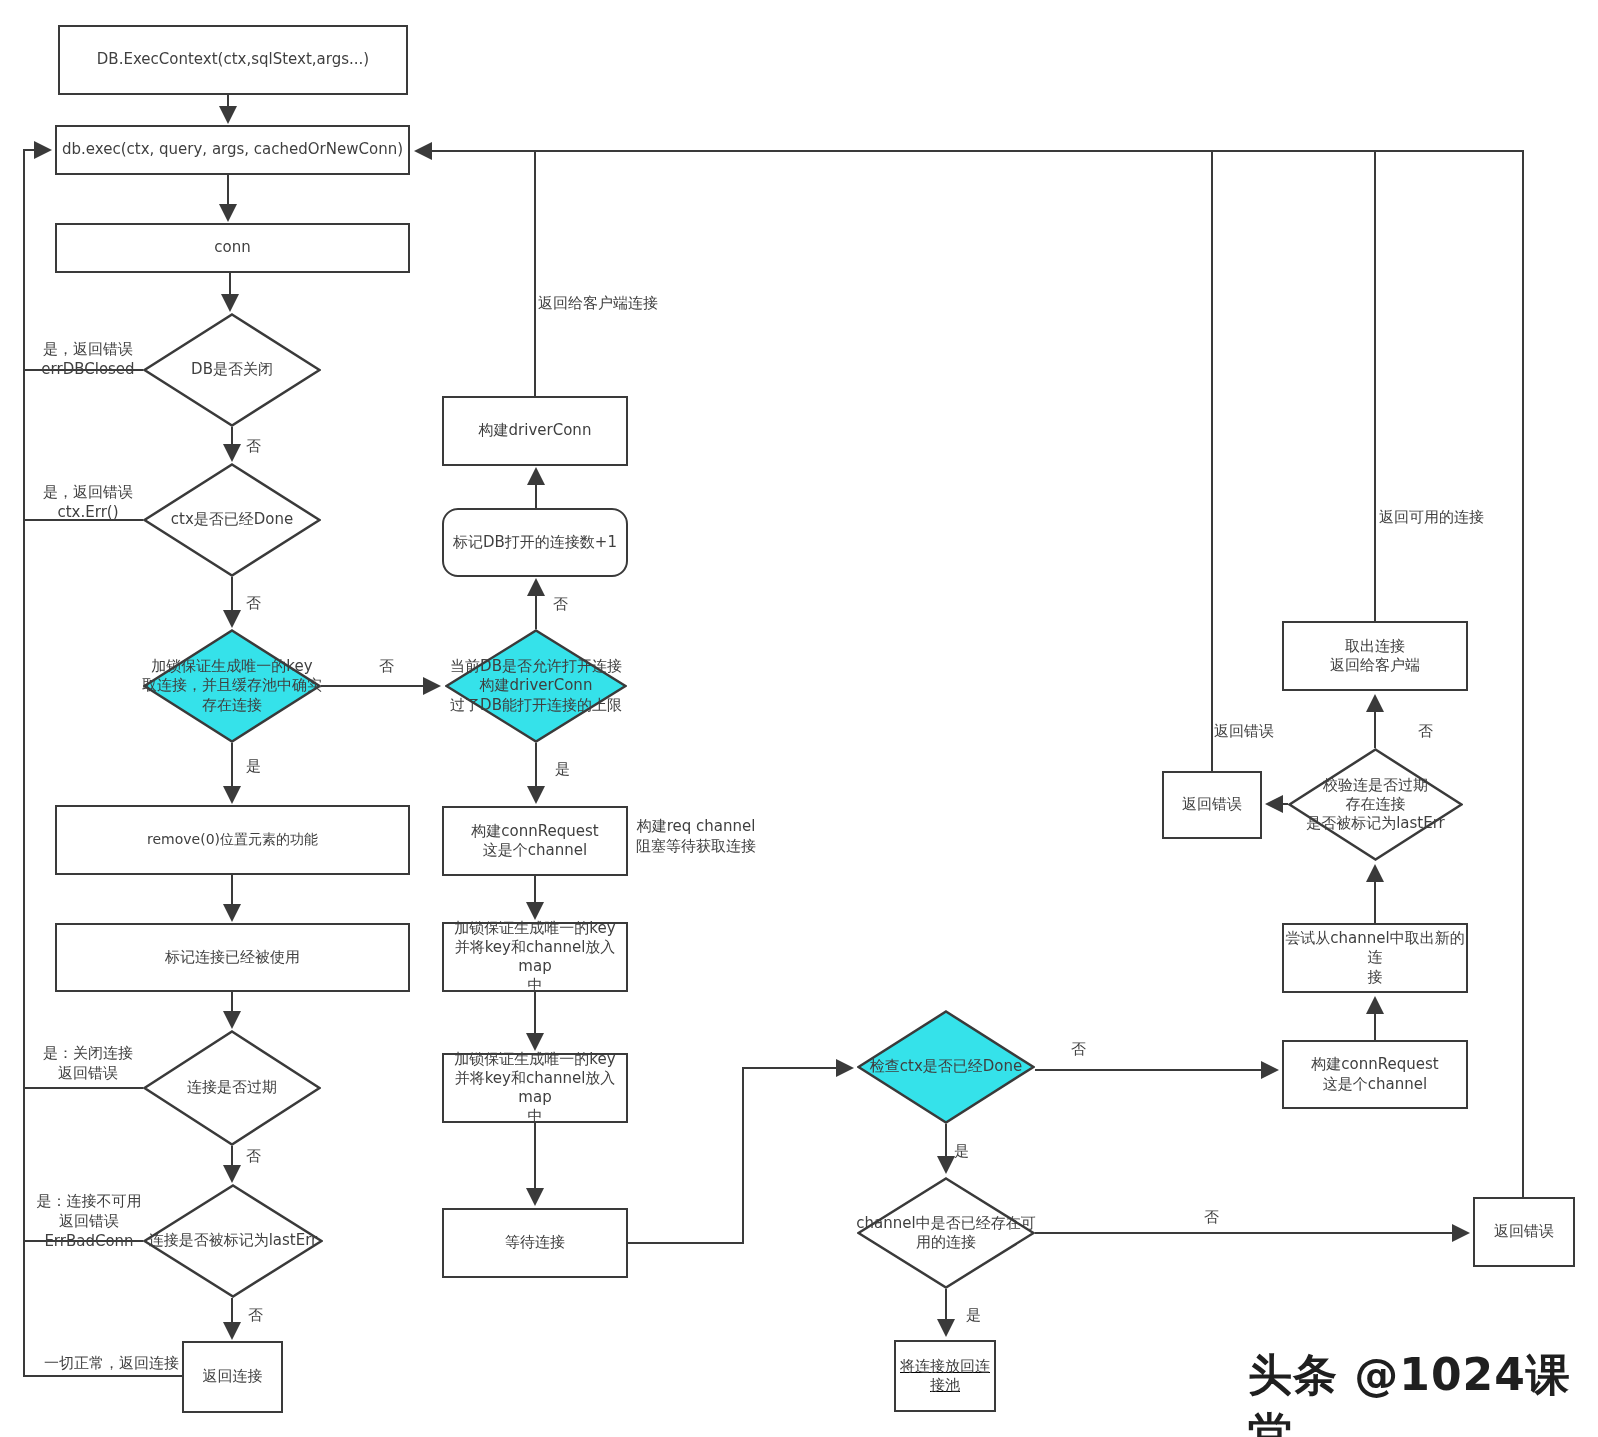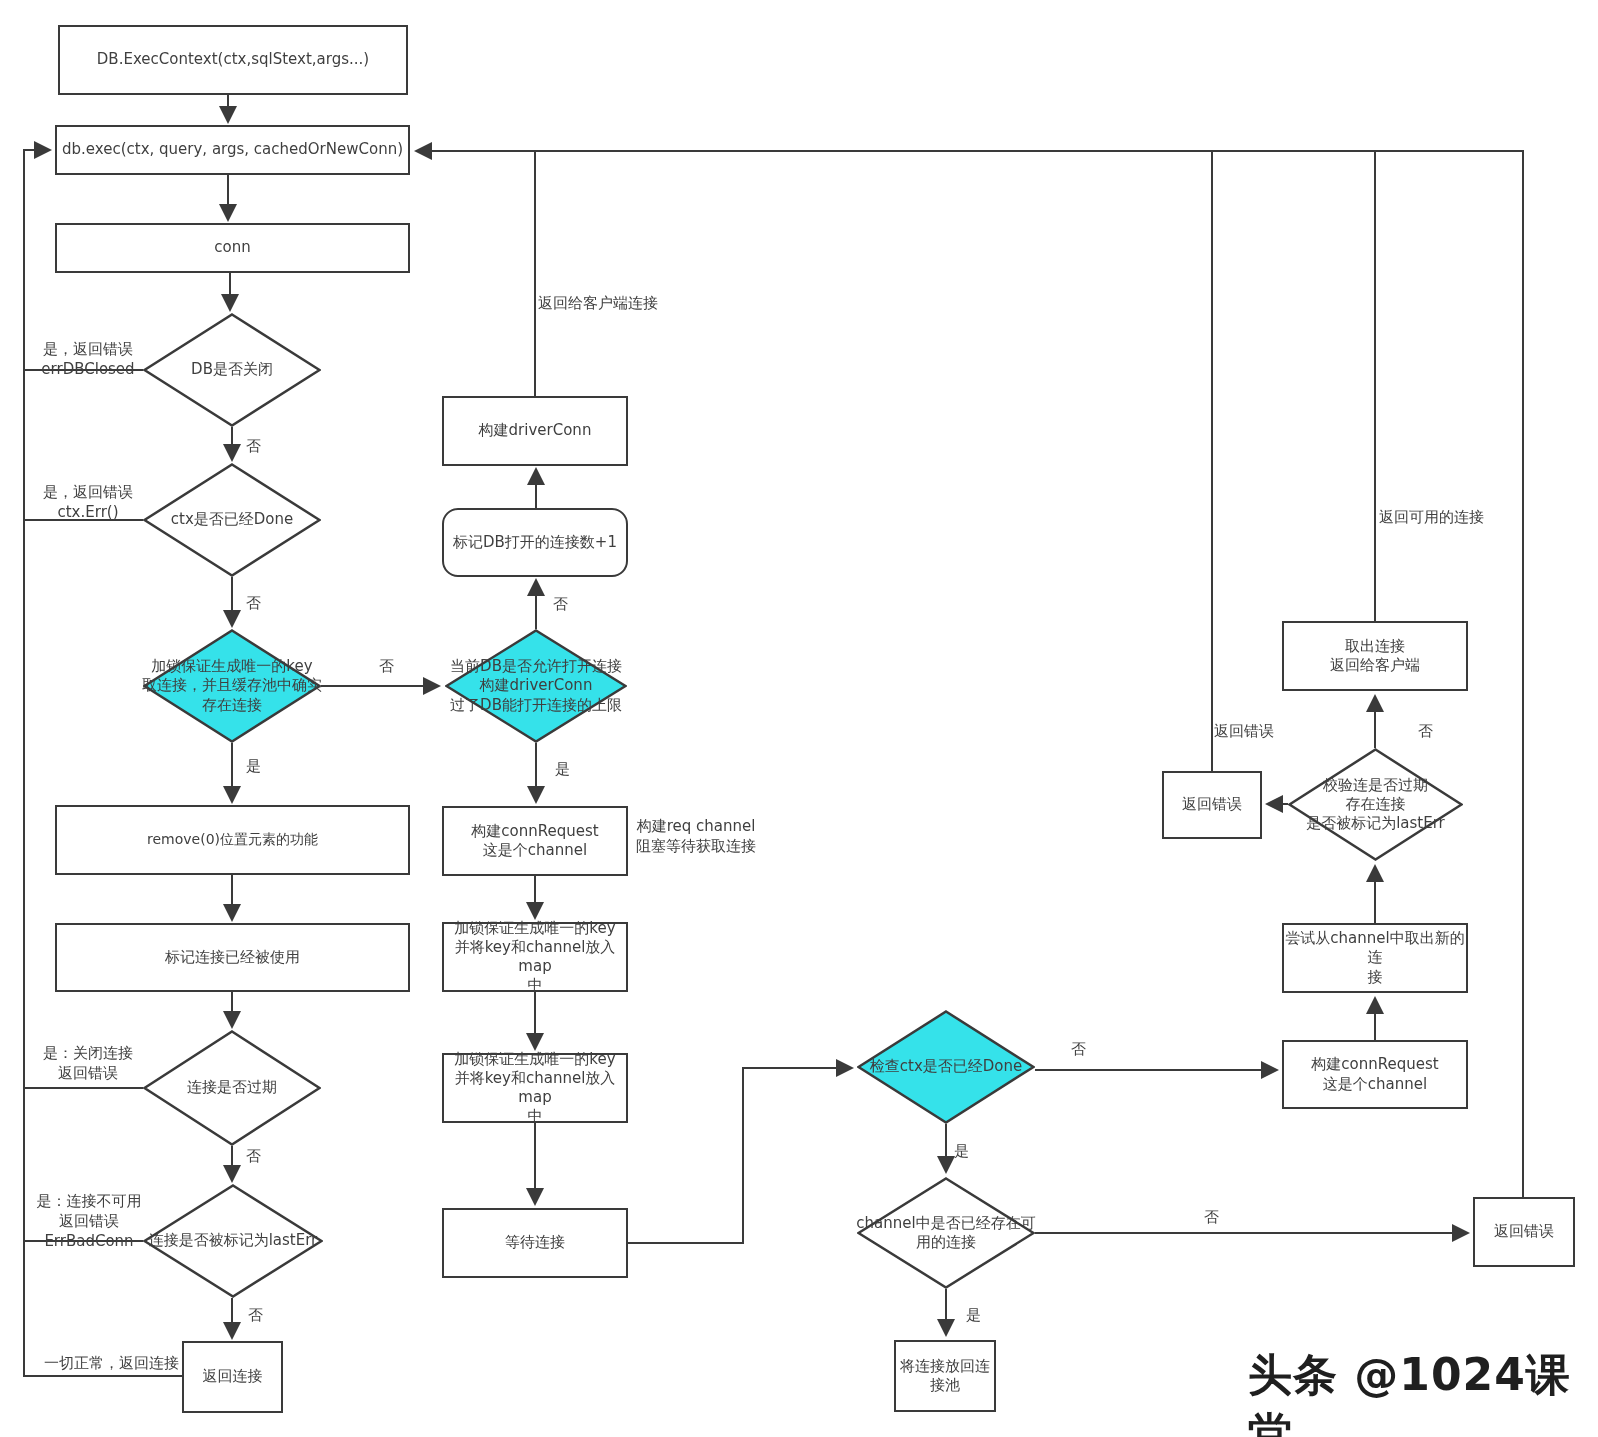--- a/index.html
+++ b/index.html
@@ -199,21 +199,21 @@
     </div>
     <div class="node diamond" style="left: 857px; top: 1177px; width: 178px; height: 112px;">
       <svg width="178" height="112" viewBox="0 0 178 112">
         <polygon points="89,1.5 176.5,56 89,110.5 1.5,56" fill="#ffffff" stroke="#3a3a3a" stroke-width="2.5"></polygon>
       </svg>
       <div class="node-text">
         <div>channel中是否已经存在可</div>
         <div>用的连接</div>
       </div>
     </div>
-    <div class="node rect" style="left: 894px; top: 1340px; width: 102px; height: 72px;">
+    <div class="node rect" style="left: 894px; top: 1340px; width: 102px; height: 72px; text-decoration: underline;">
       <div class="node-text">
         <div>将连接放回连</div>
         <div>接池</div>
       </div>
     </div>
     <div class="node rect" style="left: 1282px; top: 1040px; width: 186px; height: 69px;">
       <div class="node-text">
         <div>构建connRequest</div>
         <div>这是个channel</div>
       </div>

